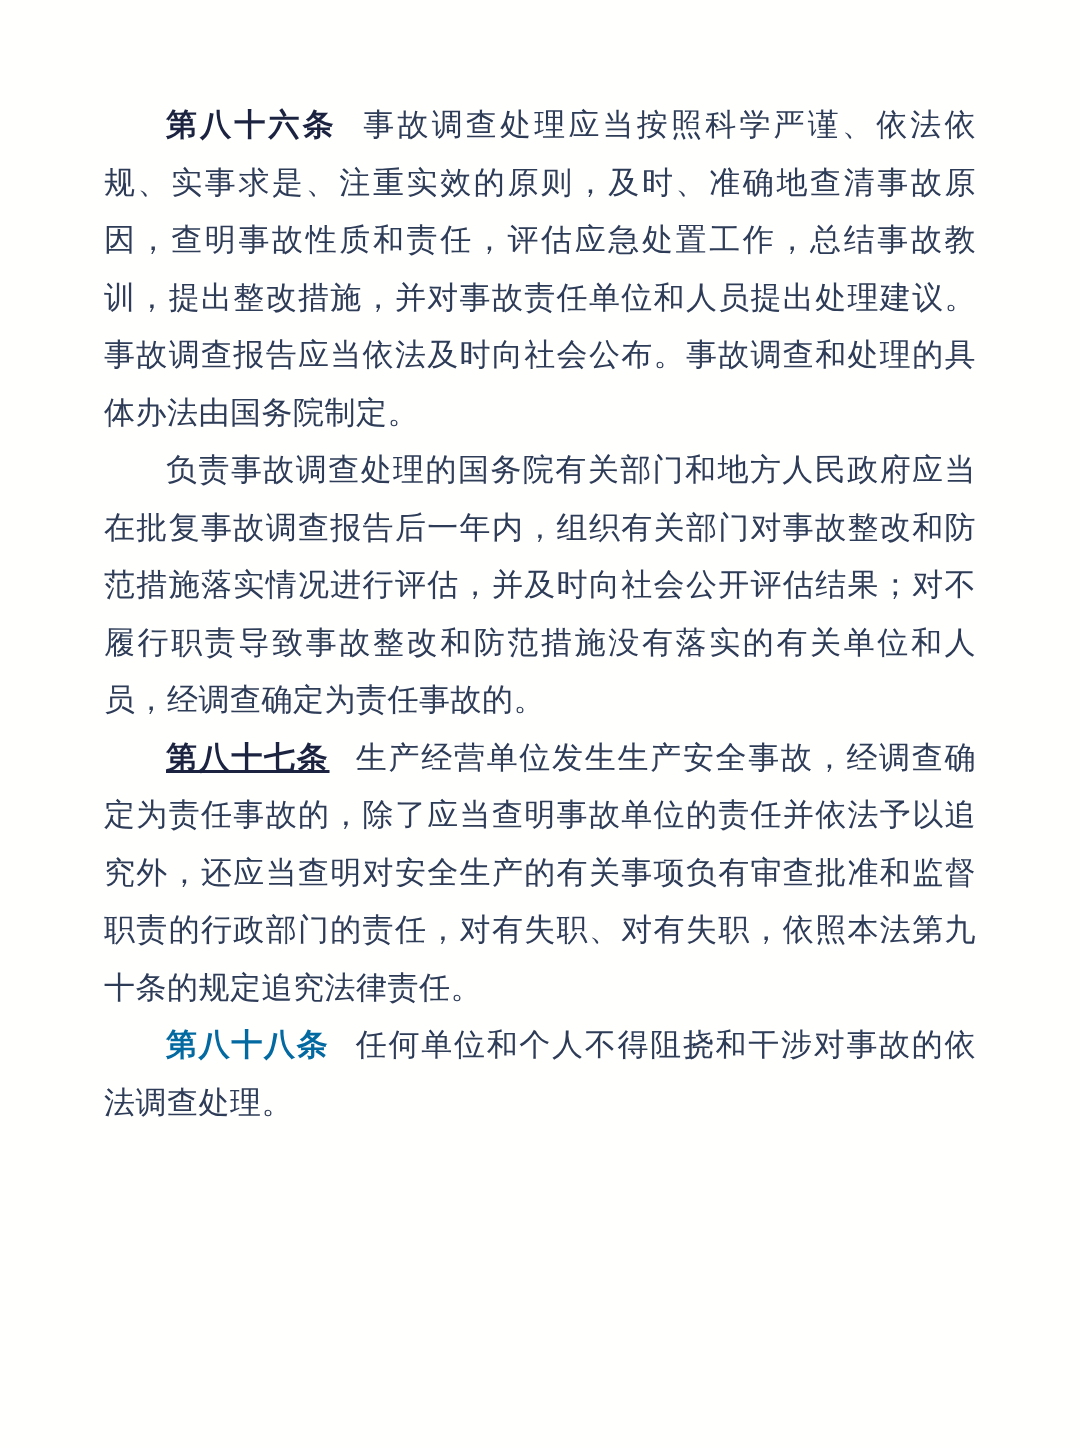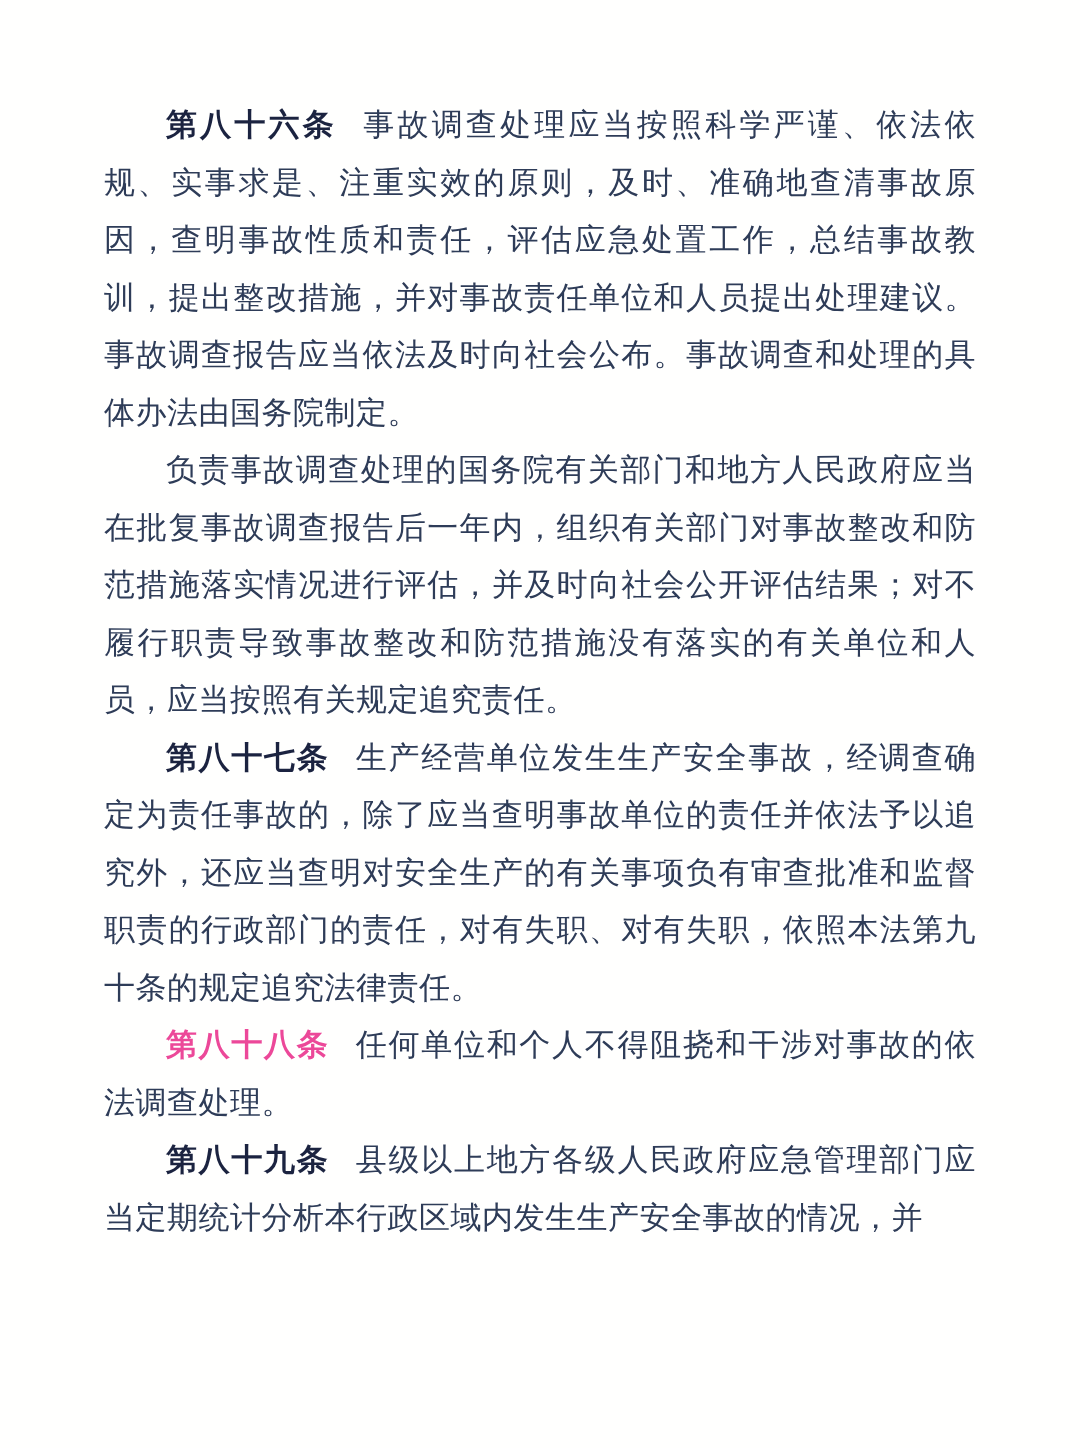--- a/index.html
+++ b/index.html
@@ -39,21 +39,20 @@
   }
 </style>
 </head>
 <body style="background: rgb(255, 255, 254);">
 
 <div class="page">
   <div class="doc" id="doc-body" style="color: rgb(46, 60, 88);">
   <p class="para"><b class="article" style="color: rgb(27, 35, 64);">第八十六条</b><span class="text">事故调查处理应当按照科学严谨、依法依规、实事求是、注重实效的原则，及时、准确地查清事故原因，查明事故性质和责任，评估应急处置工作，总结事故教训，提出整改措施，并对事故责任单位和人员提出处理建议。事故调查报告应当依法及时向社会公布。事故调查和处理的具体办法由国务院制定。</span></p>
 
 
-  <p class="para"><span class="text">负责事故调查处理的国务院有关部门和地方人民政府应当在批复事故调查报告后一年内，组织有关部门对事故整改和防范措施落实情况进行评估，并及时向社会公开评估结果；对不履行职责导致事故整改和防范措施没有落实的有关单位和人员，应当按照有关规定追究责任。</span></p>
+  <p class="para"><span class="text">负责事故调查处理的国务院有关部门和地方人民政府应当在批复事故调查报告后一年内，组织有关部门对事故整改和防范措施落实情况进行评估，并及时向社会公开评估结果；对不履行职责导致事故整改和防范措施没有落实的有关单位和人员，经调查确定为责任事故的。</span></p>
 
-  <p class="para"><b class="article" style="color: rgb(27, 35, 64);">第八十七条</b><span class="text">生产经营单位发生生产安全事故，经调查确定为责任事故的，除了应当查明事故单位的责任并依法予以追究外，还应当查明对安全生产的有关事项负有审查批准和监督职责的行政部门的责任，对有失职、对有失职，依照本法第九十条的规定追究法律责任。</span></p>
+  <p class="para"><b class="article" style="color: rgb(27, 35, 64); text-decoration: underline;">第八十七条</b><span class="text">生产经营单位发生生产安全事故，经调查确定为责任事故的，除了应当查明事故单位的责任并依法予以追究外，还应当查明对安全生产的有关事项负有审查批准和监督职责的行政部门的责任，对有失职、对有失职，依照本法第九十条的规定追究法律责任。</span></p>
 
-  <p class="para"><b class="article" style="color: #ec4899;">第八十八条</b><span class="text">任何单位和个人不得阻挠和干涉对事故的依法调查处理。</span></p>
+  <p class="para"><b class="article" style="color: #0369a1;">第八十八条</b><span class="text">任何单位和个人不得阻挠和干涉对事故的依法调查处理。</span></p>
 
-  <p class="para"><b class="article" style="color: rgb(27, 35, 64);">第八十九条</b><span class="text">县级以上地方各级人民政府应急管理部门应当定期统计分析本行政区域内发生生产安全事故的情况，并</span></p>
 </div>
 </div>
 
 </body></html>

